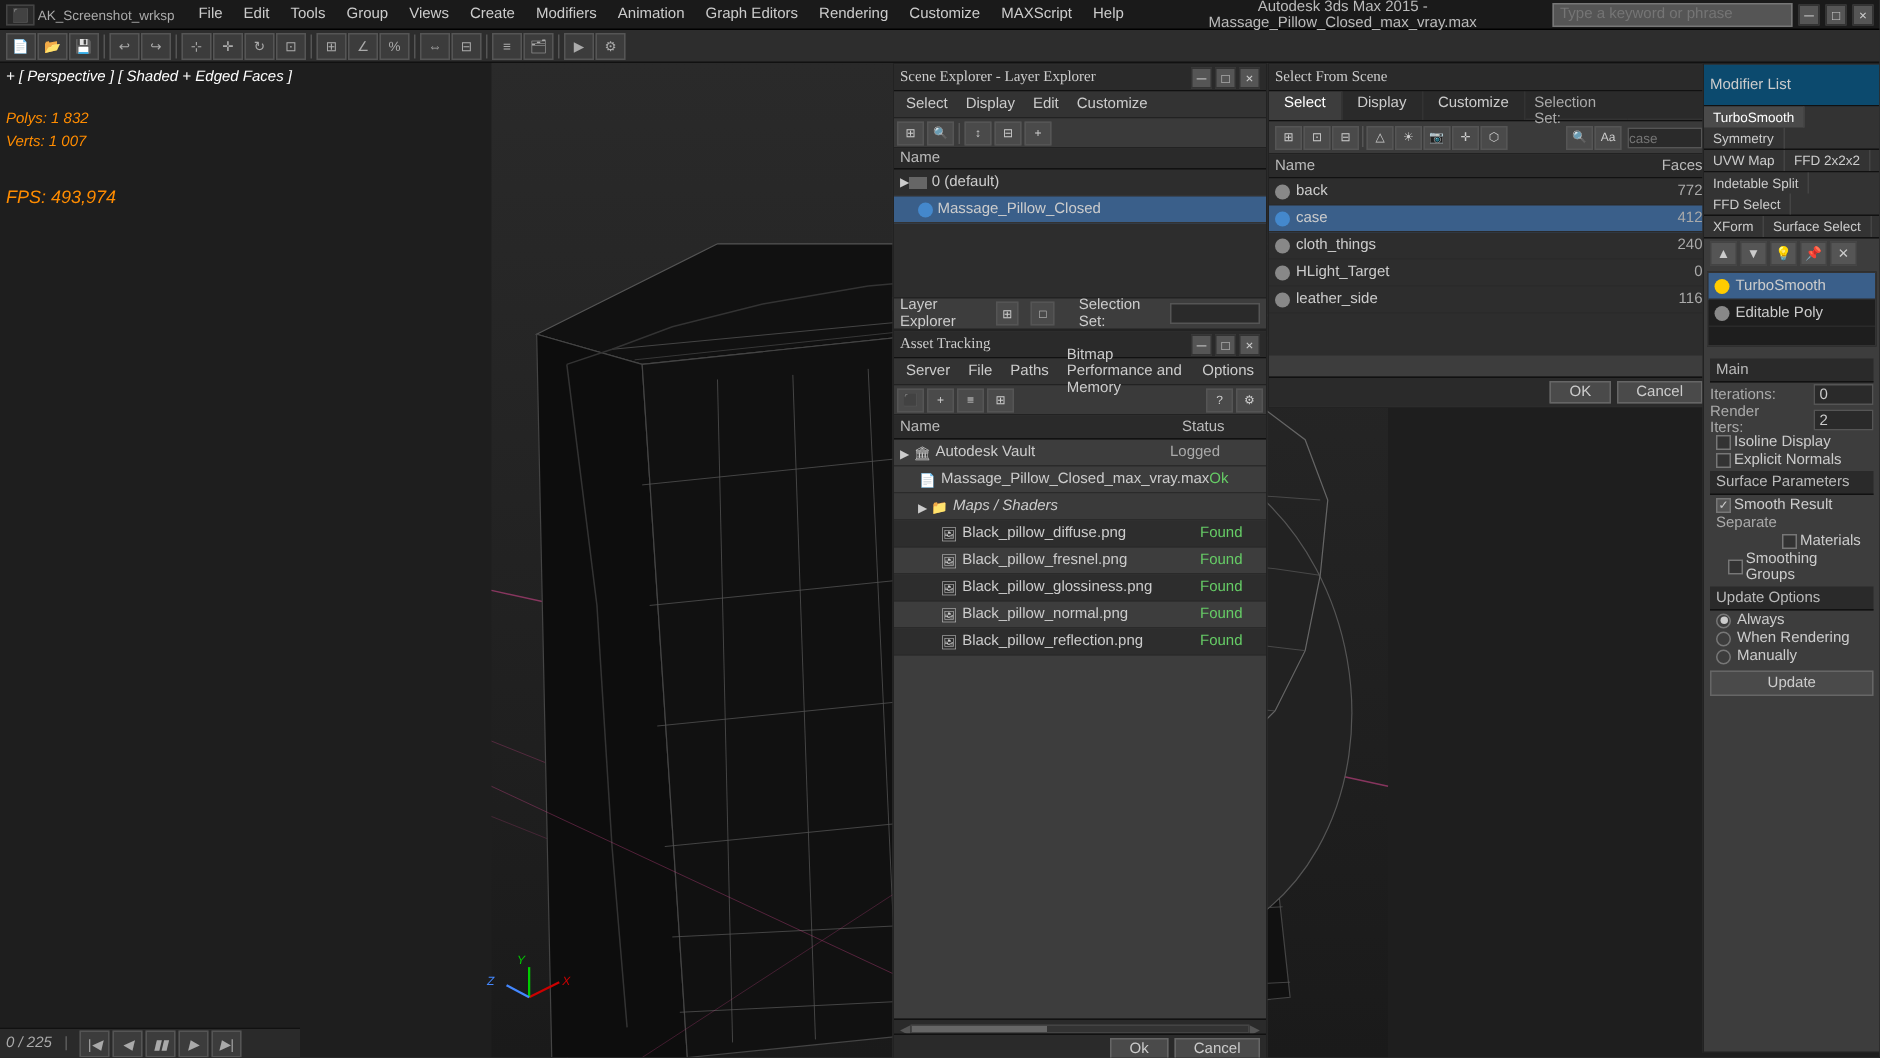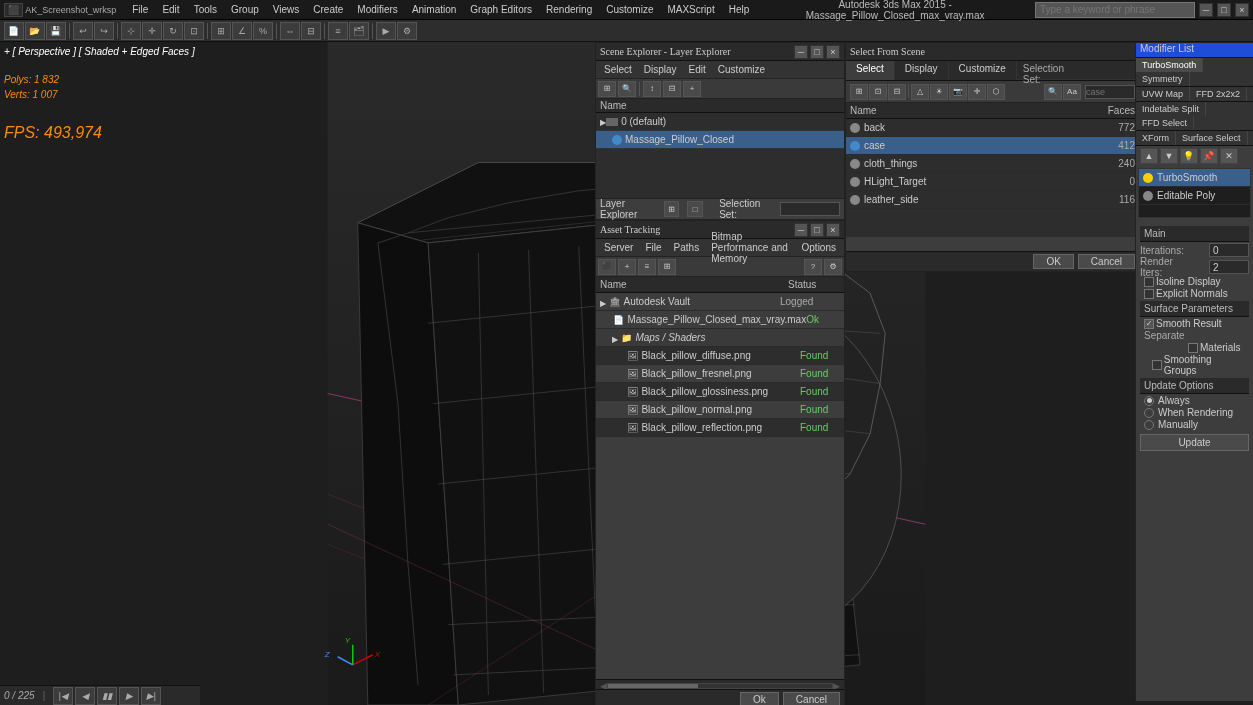--- a/index.html
+++ b/index.html
@@ -118,21 +118,21 @@
       color: #ff8c00;
       z-index: 10;
       pointer-events: none;
       line-height: 1.5;
     }
 
     #fps-display {
       position: absolute;
       top: 82px;
       left: 4px;
-      font-size: 16px;
+      font-size: 12px;
       color: #ff8c00;
       z-index: 10;
       pointer-events: none;
     }
 
     
     .viewport-svg {
       position: absolute;
       top: 0; left: 0;
       width: 100%;
@@ -279,23 +279,24 @@
       color: #ccc;
       border-bottom: 1px solid #2a2a2a;
       cursor: pointer;
       justify-content: space-between;
     }
     .scene-item-name { display: flex; align-items: center; gap: 4px; }
     .scene-item-faces { color: #aaa; }
 
     
     .modifier-list-header {
-      height: 15px;
-      background: #1d4ed8;
-      display: flex;
+      height: 28px;
+      background: #0c4a6e;
+      display: flex;
+      align-items: center;
       padding: 0 4px;
       font-size: 10px;
       color: #ccc;
       border-bottom: 1px solid #111;
     }
     .modifier-tab {
       padding: 2px 6px;
       font-size: 9px;
       color: #ccc;
       cursor: pointer;

